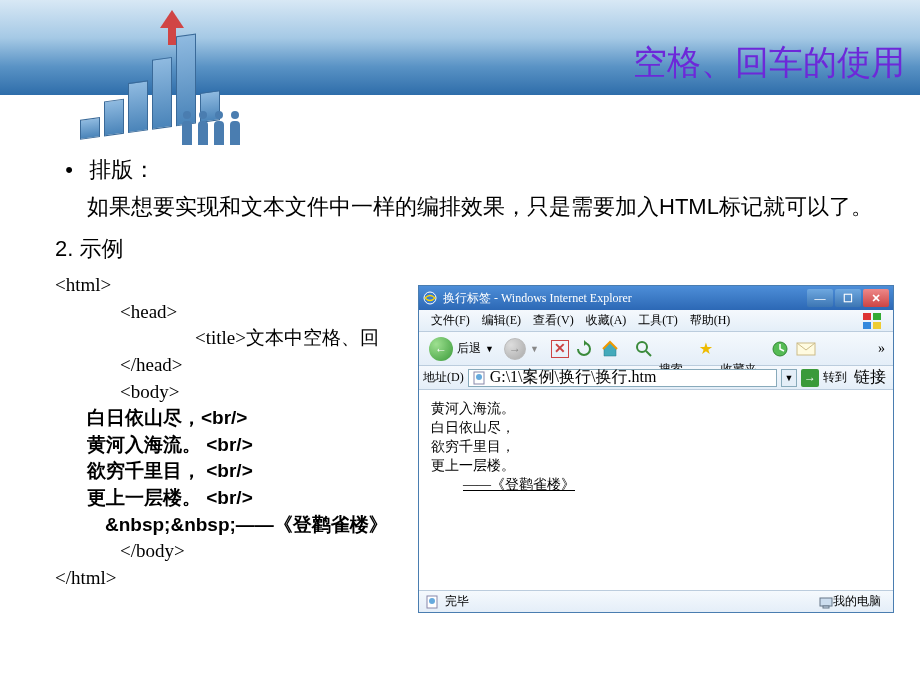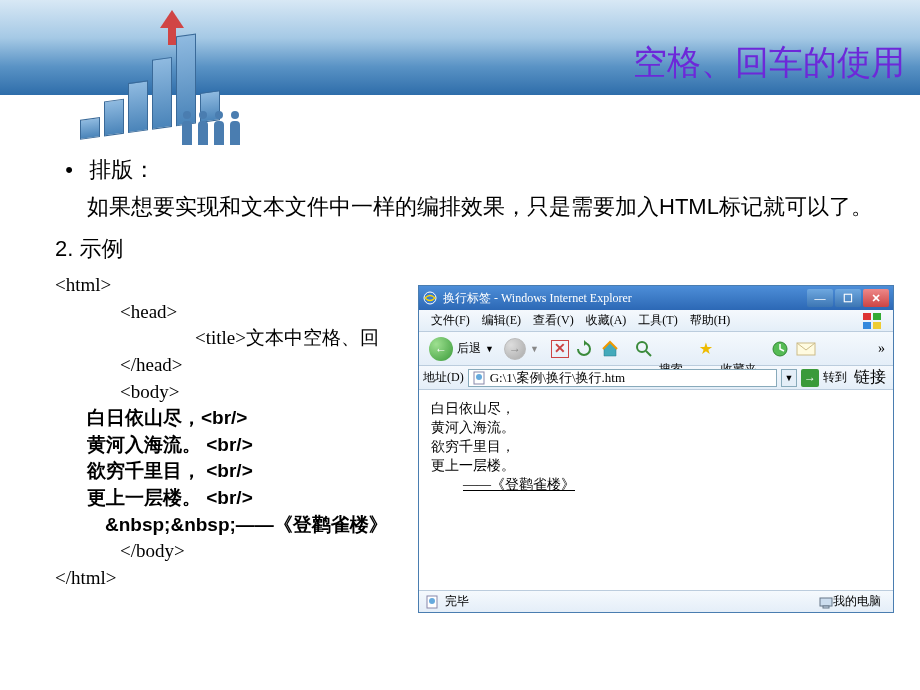--- a/index.html
+++ b/index.html
@@ -211,31 +211,31 @@
 
   <div class="ie-addressbar">
     <span class="addr-label"><span>地址(D)</span></span>
     <div class="addr-input">
       <span class="addr-page-icon">
         <svg width="12" height="14" viewBox="0 0 12 14">
             <rect x="1" y="1" width="10" height="12" fill="#fff" stroke="#88a"></rect>
             <circle cx="6" cy="6" r="3" fill="#6ad"></circle>
           </svg>
       </span>
-      <span style="font-size:13px;">G:\1\案例\换行\换行.htm</span>
+      <span style="font-size:16px;">G:\1\案例\换行\换行.htm</span>
     </div>
     <div class="addr-dd">▼</div>
     <div class="addr-go">→</div>
     <span class="addr-go-label">转到</span>
     <span class="addr-link">链接</span>
   </div>
 
   <div class="ie-body">
+    <div>黄河入海流。</div>
     <div>白日依山尽，</div>
-    <div>黄河入海流。</div>
     <div>欲穷千里目，</div>
     <div>更上一层楼。</div>
     <div class="poem-attrib">——《登鹳雀楼》</div>
   </div>
 
   <div class="ie-status">
     <span class="status-icon">
       <svg width="12" height="14" viewBox="0 0 12 14">
           <rect x="1" y="1" width="10" height="12" fill="#fff" stroke="#88a"></rect>
           <circle cx="6" cy="6" r="3" fill="#6ad"></circle>

